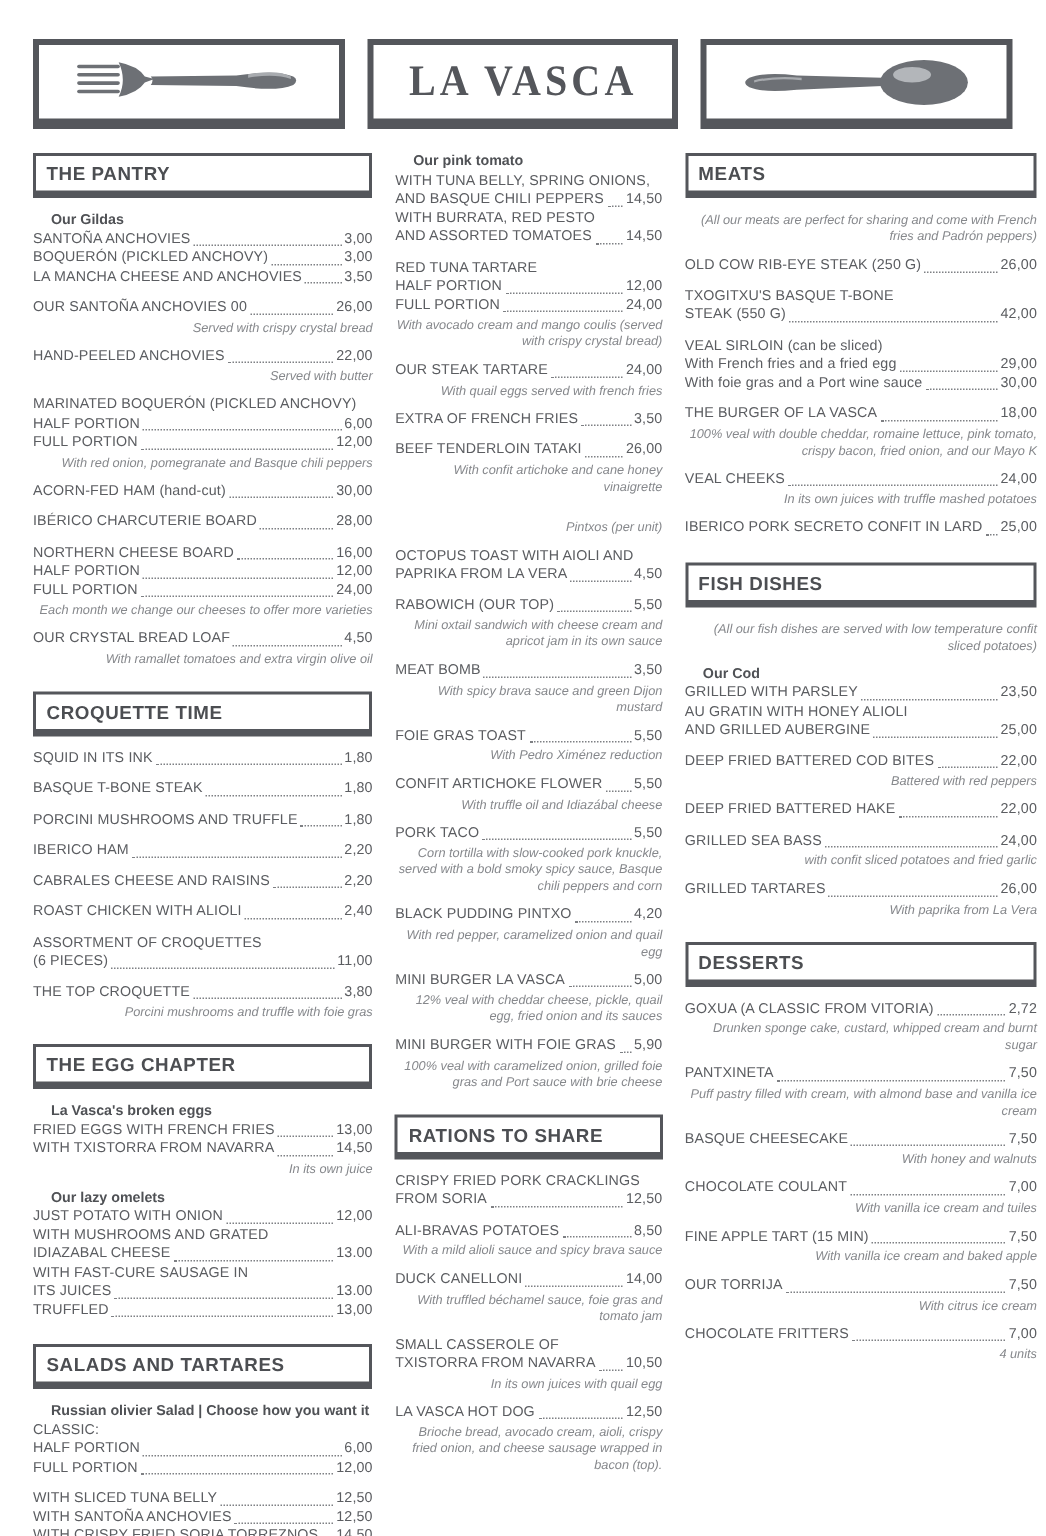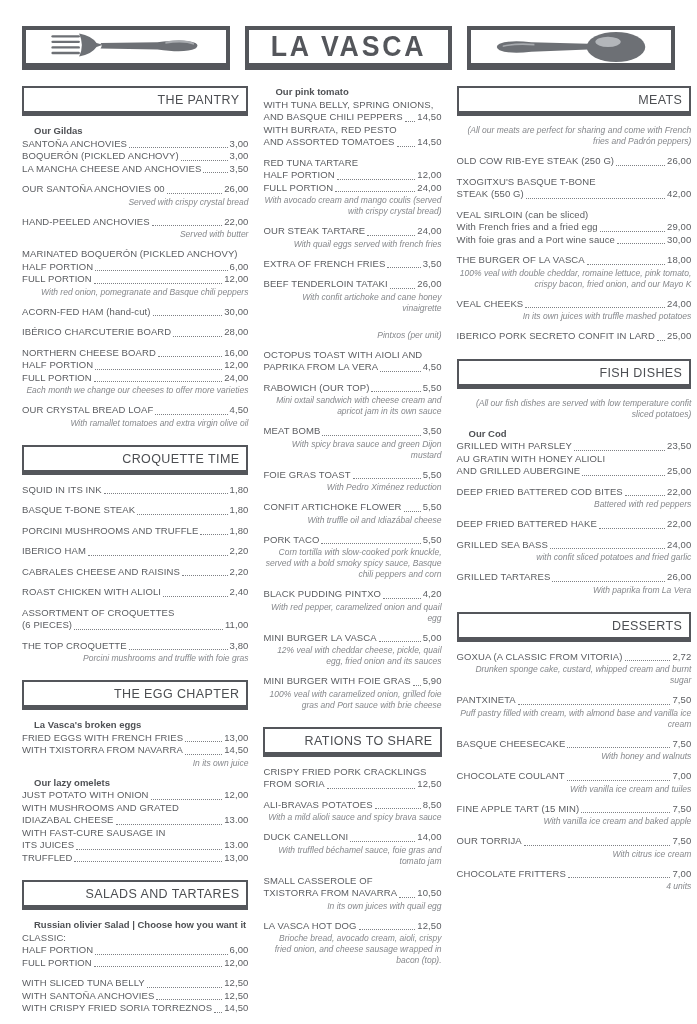--- a/index.html
+++ b/index.html
@@ -5,39 +5,38 @@
   html,body{margin:0;padding:0;background:#ffffff;}
   body{
     width:697px;height:1024px;overflow:hidden;
     font-family:"Liberation Sans", sans-serif;
     color:#5b5d61;
     -webkit-font-smoothing:antialiased;
   }
   .page{box-sizing:border-box;width:697px;height:1024px;padding:26px 22px 0;overflow:hidden;}
   .top{display:grid;grid-template-columns:1fr 1fr 1fr;gap:15px;margin-bottom:16px;}
   .logo-box{
-    box-sizing:border-box;height:44px;
+    box-sizing:border-box;height:60px;
     border:4px solid #54565b;border-bottom-width:7px;
     display:flex;align-items:center;justify-content:center;
-    padding:4px 8px;background:#fff;
+    padding:4px 8px;background:#fff;font-family:Liberation Serif, serif;
   }
   .brand{
     font-weight:bold;font-size:29px;letter-spacing:3px;color:#54565b;
     transform:scaleX(.92);white-space:nowrap;
   }
   .logo-box svg{width:100%;height:38px;}
   .cols{display:grid;grid-template-columns:repeat(3,1fr);gap:15px;}
   section{margin-bottom:16px;}
   .sec-box{
     box-sizing:border-box;
     border:2px solid #54565b;border-bottom-width:5px;
     padding:5px 7px 4px;margin-bottom:9px;
-    font-weight:normal;font-size:12.5px;letter-spacing:.4px;color:#4c4e52;
+    font-weight:bold;font-size:12.5px;letter-spacing:.4px;color:#4c4e52;
     transform-origin:left center;
-    text-align:right;
   }
   .row{display:flex;align-items:flex-end;font-size:9.5px;line-height:12.5px;letter-spacing:.1px;color:#5b5d61;}
   .nm{white-space:nowrap;}
   .lead{flex:1;border-bottom:1.5px dotted #7e8084;margin:0 2px 2px;min-width:8px;}
   .pr{white-space:nowrap;}
   .row-head{font-weight:bold;font-size:9.5px;line-height:12.5px;color:#4f5155;padding-left:12px;}
   .row-note{font-style:italic;font-size:8.5px;line-height:11px;color:#86888c;margin-top:1px;text-align:right;}
   .row-gap{height:8px;}
 </style>
 </head>

